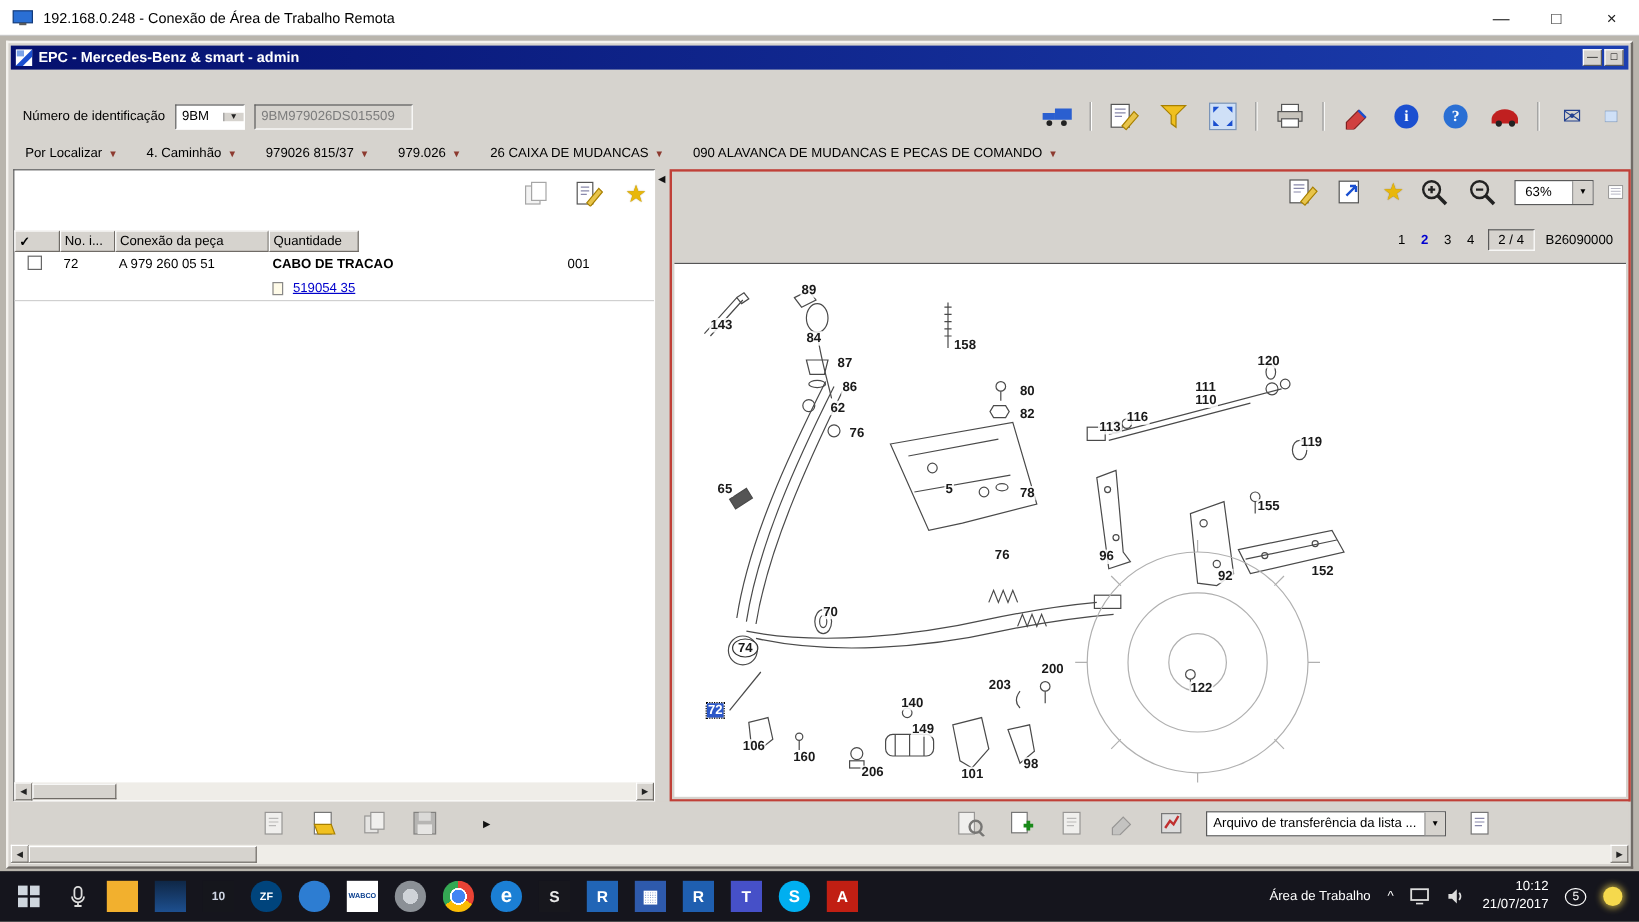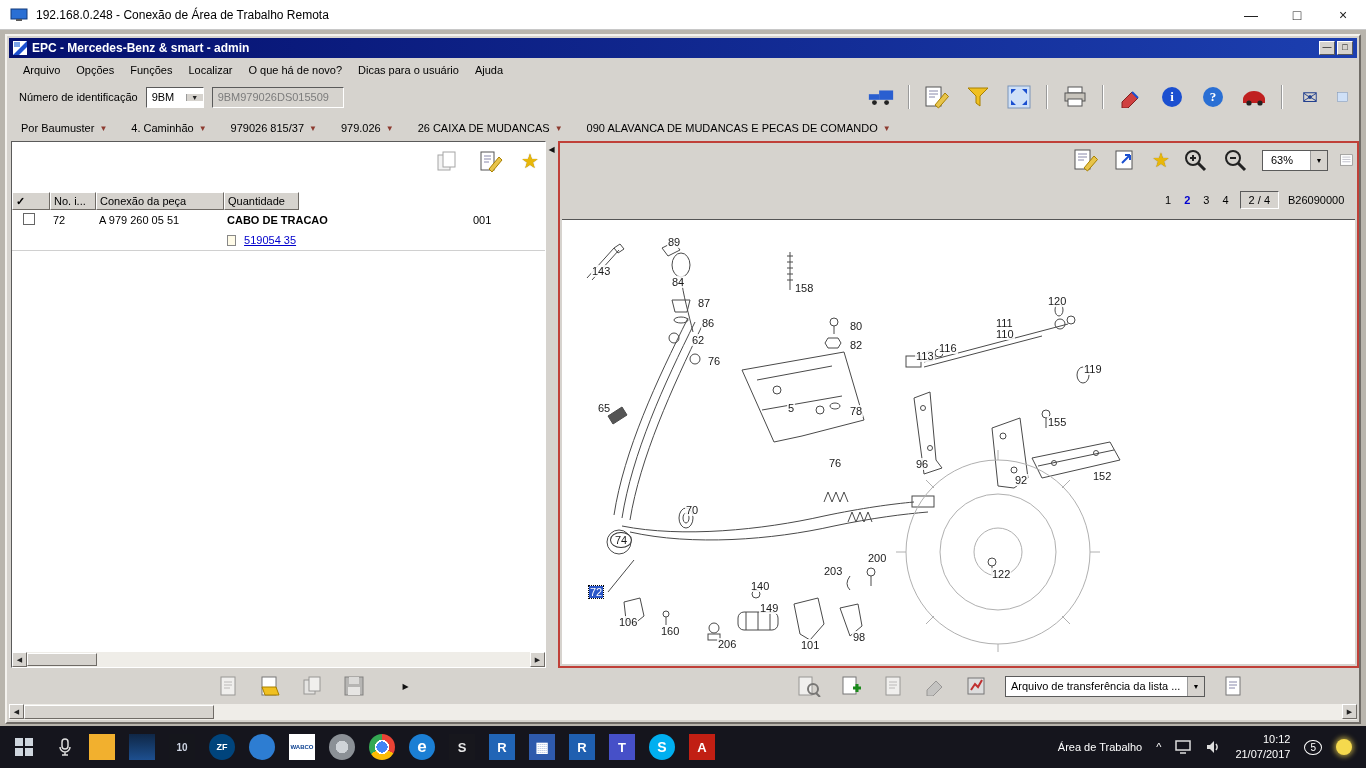--- a/index.html
+++ b/index.html
@@ -87,21 +87,21 @@
   #rp-nav { position:absolute; right:3px; top:48px; display:flex; align-items:center; gap:9px; }
   .pagenum { color:#000; padding:0 2px; }
   .pagenum.current { color:#0000d0; font-weight:bold; }
   .pg-box { border:1px solid; border-color:#5a5a5a #fff #fff #5a5a5a; background:#d6d3ce; padding:2px 8px; }
   .dwg-code { width:66px; overflow:hidden; white-space:nowrap; }
 
   #diagram { position:absolute; left:2px; right:2px; top:76px; bottom:2px; background:#fff;
     border-top:1px solid #555; overflow:hidden; }
   #diagram svg { position:absolute; left:0; top:0; }
   #dlabels { position:absolute; left:0; top:0; width:788px; height:436px; }
-  .plabel { position:absolute; font-size:11px; font-weight:normal; color:#1a1a1a;
+  .plabel { position:absolute; font-size:11px; font-weight:bold; color:#1a1a1a;
     background:rgba(255,255,255,.85); padding:0 1px; line-height:12px; }
   .plabel.circ { border:1px solid #333; border-radius:50%; padding:1px 4px; }
   .plabel.hl { background:#2b57c8; color:#fff; outline:1px dotted #000; }
 
   
   #bottom-bar { position:absolute; left:2px; right:2px; top:632px; height:36px; background:#d6d3ce; display:flex; align-items:center; }
   #bb-left { display:flex; gap:14px; margin-left:205px; align-items:center; }
   #bb-split { margin-left:18px; }
   #bb-right { display:flex; gap:14px; align-items:center; margin-left:auto; margin-right:110px; }
   .gray-ic { filter:grayscale(100%); opacity:.65; }
@@ -160,30 +160,20 @@
         <path d="M0 14 L14 0 L14 6 L6 14 Z" fill="#1b4fd0"></path>
         <rect x="1" y="1" width="6" height="5" fill="#7aa2e8"></rect>
       </svg>
       <span id="title-text">EPC - Mercedes-Benz &amp; smart - admin</span>
       <div id="title-btns">
         <span class="tb-btn">—</span>
         <span class="tb-btn">□</span>
       </div>
     </div>
 
-    <div id="menubar">
-
-    <span class="menu-item">Arquivo</span>
-        <span class="menu-item">Opções</span>
-        <span class="menu-item">Funções</span>
-        <span class="menu-item">Localizar</span>
-        <span class="menu-item">O que há de novo?</span>
-        <span class="menu-item">Dicas para o usuário</span>
-        <span class="menu-item">Ajuda</span>
-      </div>
 
     <div id="idbar">
       <span id="idbar-label">Número de identificação</span>
       <span class="combo" style="width:58px">
         <span class="ctxt">9BM</span>
         <span class="cdd" style="margin-left:auto">▼</span>
       </span>
       <span class="field-ro">9BM979026DS015509</span>
 
       <div id="idbar-icons">
@@ -248,21 +238,21 @@
           <svg width="24" height="22" viewBox="0 0 24 22">
               <rect x="1" y="2" width="20" height="18" fill="#cfe0f7" stroke="#7a94b8"></rect>
             </svg>
         </span>
       </div>
     </div>
 
     <div id="crumbbar">
 
         <span class="crumb">
-          <span>Por Baumuster</span>
+          <span>Por Localizar</span>
           <span class="crumb-caret">▼</span>
         </span>
 
         <span class="crumb">
           <span>4. Caminhão</span>
           <span class="crumb-caret">▼</span>
         </span>
 
         <span class="crumb">
           <span>979026 815/37</span>

